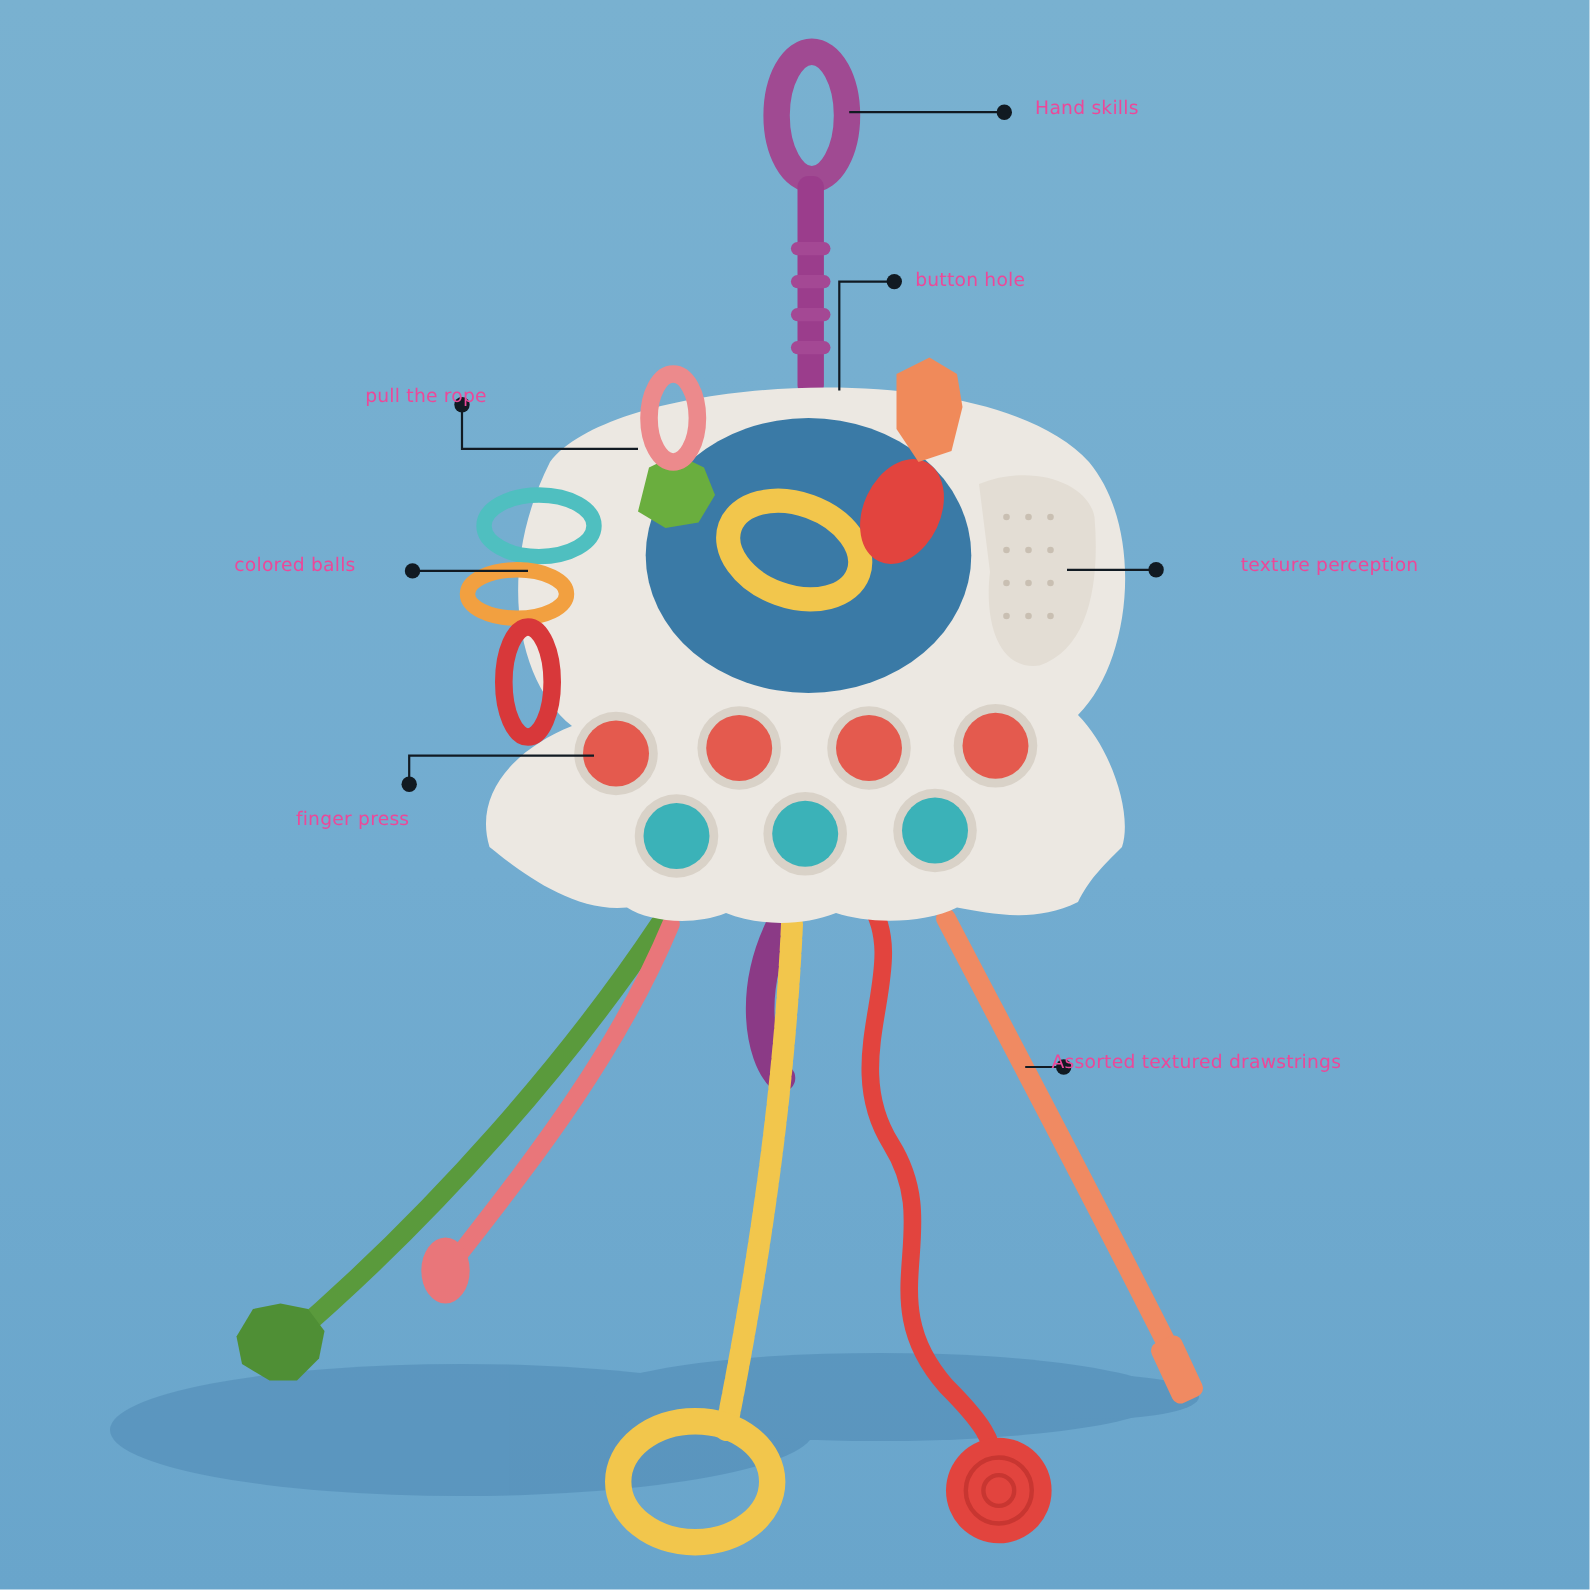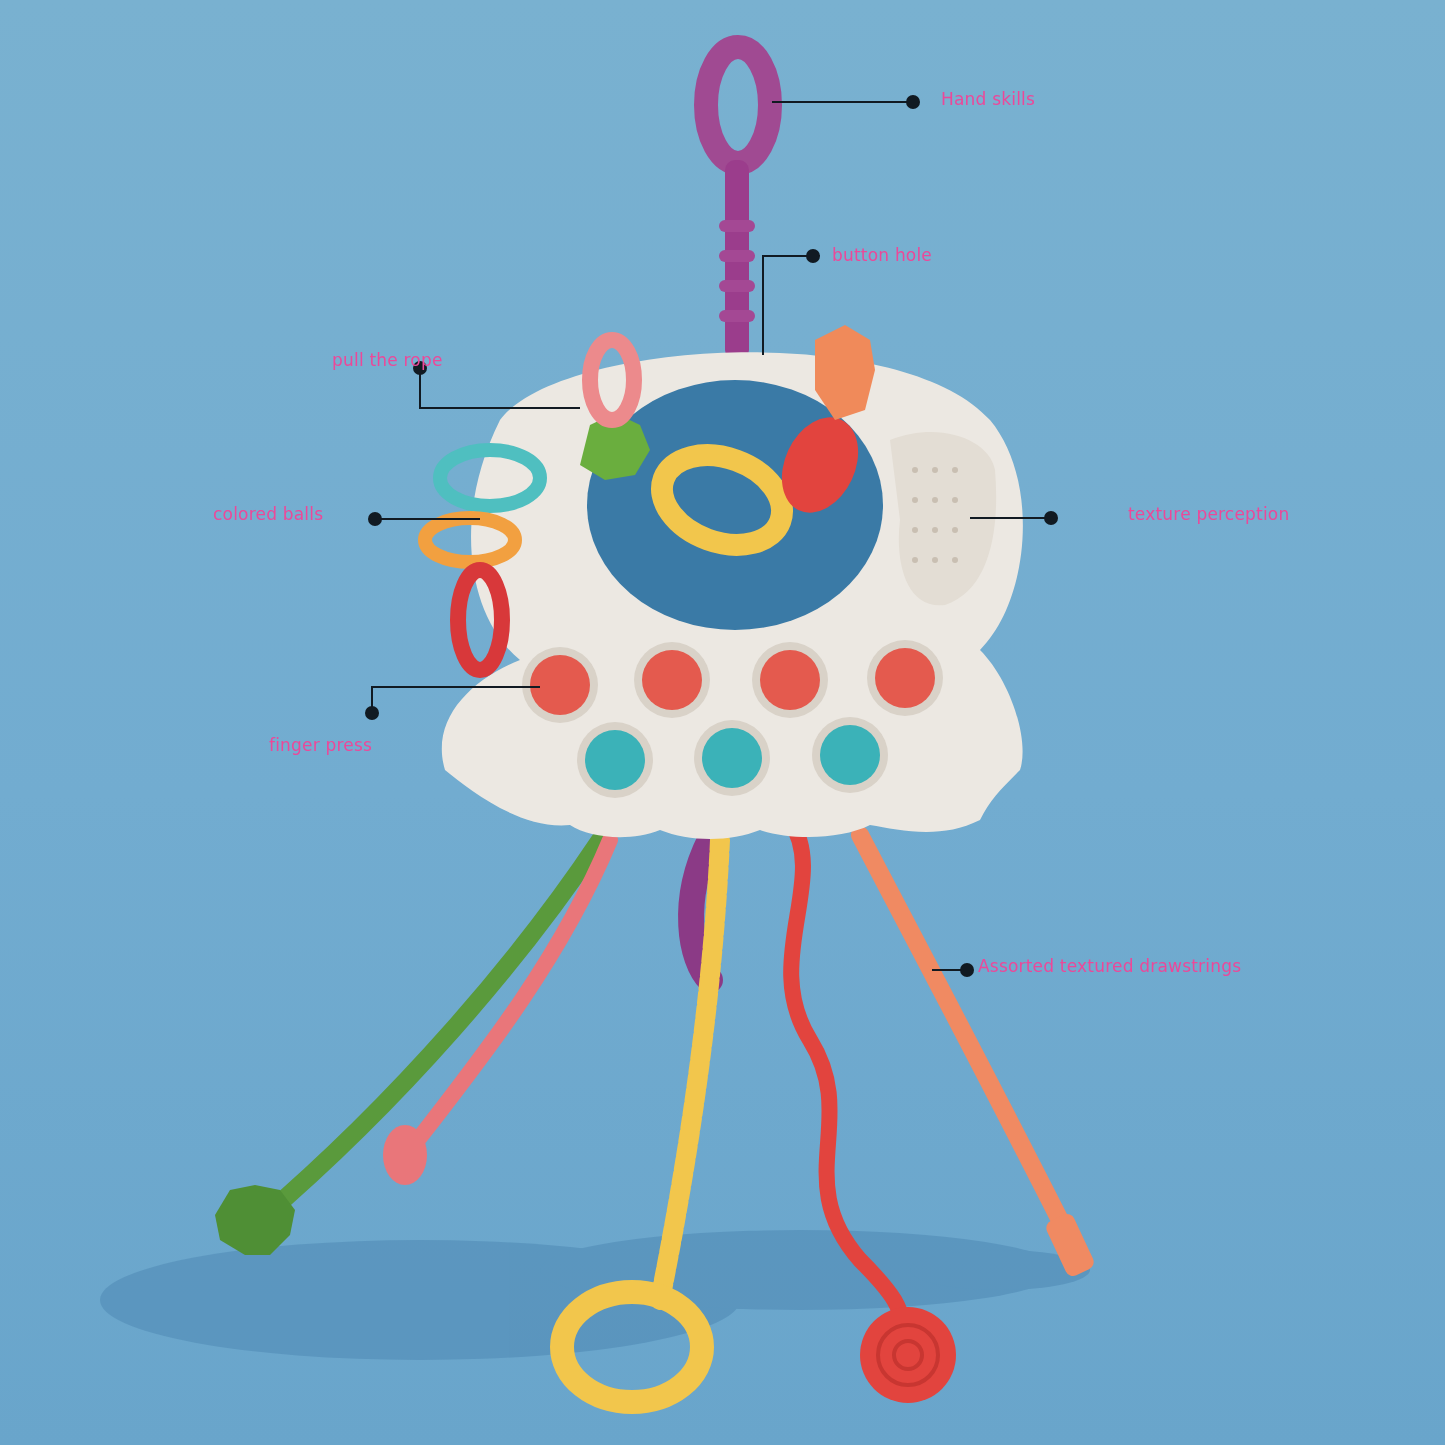--- a/index.html
+++ b/index.html
@@ -116,13 +116,13 @@
     <circle cx="967" cy="970" r="7"></circle>
   </g>
 </svg>
 
 <div class="label" style="left:941px;top:91px;">Hand skills</div>
 <div class="label" style="left:832px;top:247px;">button hole</div>
 <div class="label" style="left:332px;top:352px;">pull the rope</div>
 <div class="label" style="left:213px;top:506px;text-align:center;">colored balls</div>
 <div class="label" style="left:1128px;top:506px;">texture perception</div>
 <div class="label" style="left:269px;top:723px;margin-top:14px;">finger press</div>
-<div class="label" style="left:978px;top:958px;">Assorted textured drawstrings</div>
+<div class="label" style="left:956px;top:958px;">Assorted textured drawstrings</div>
 
 </body></html>

